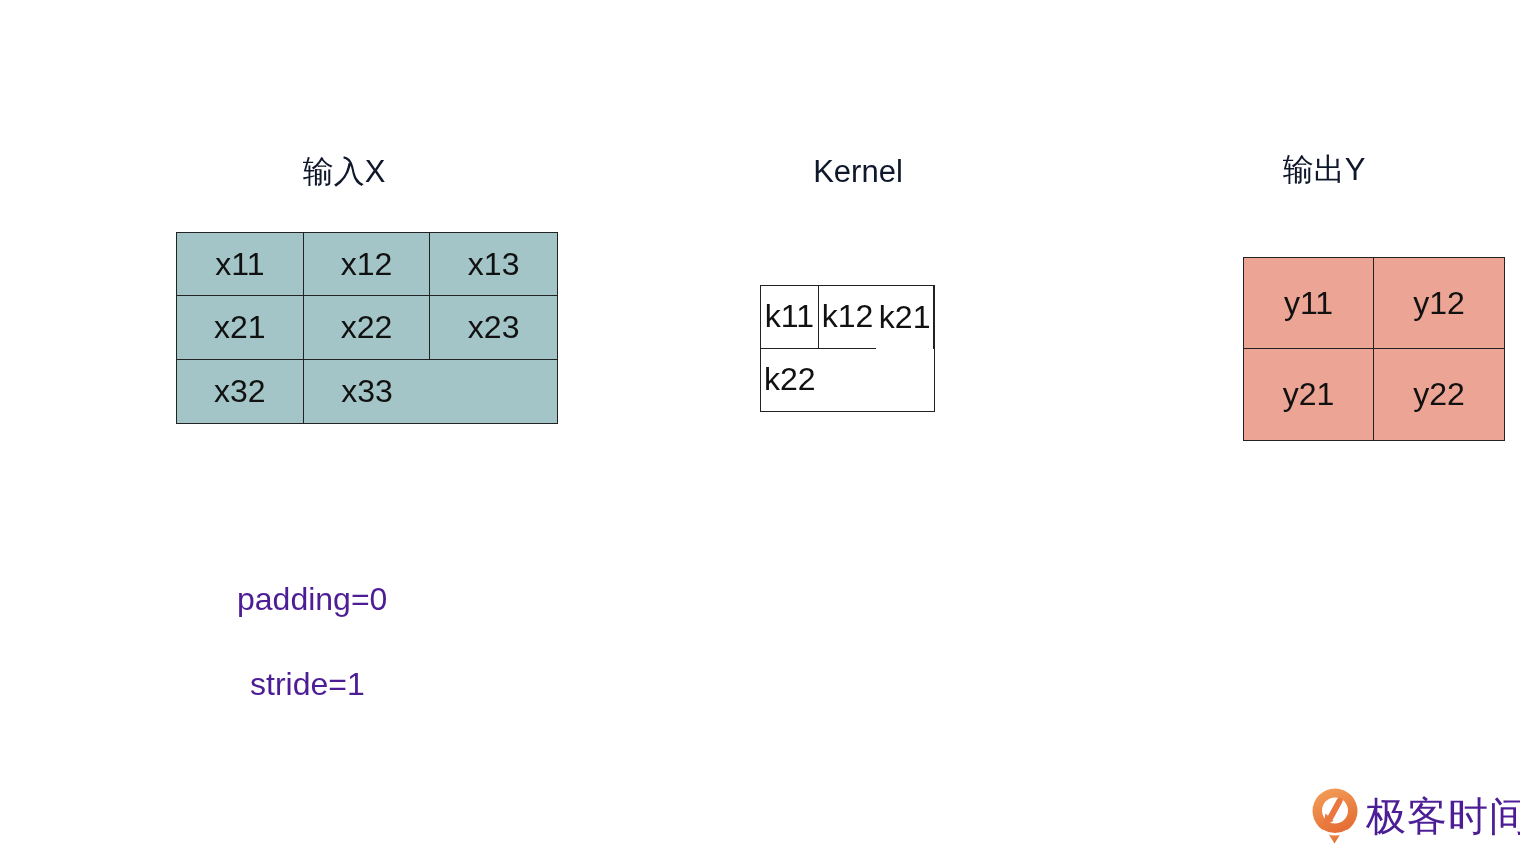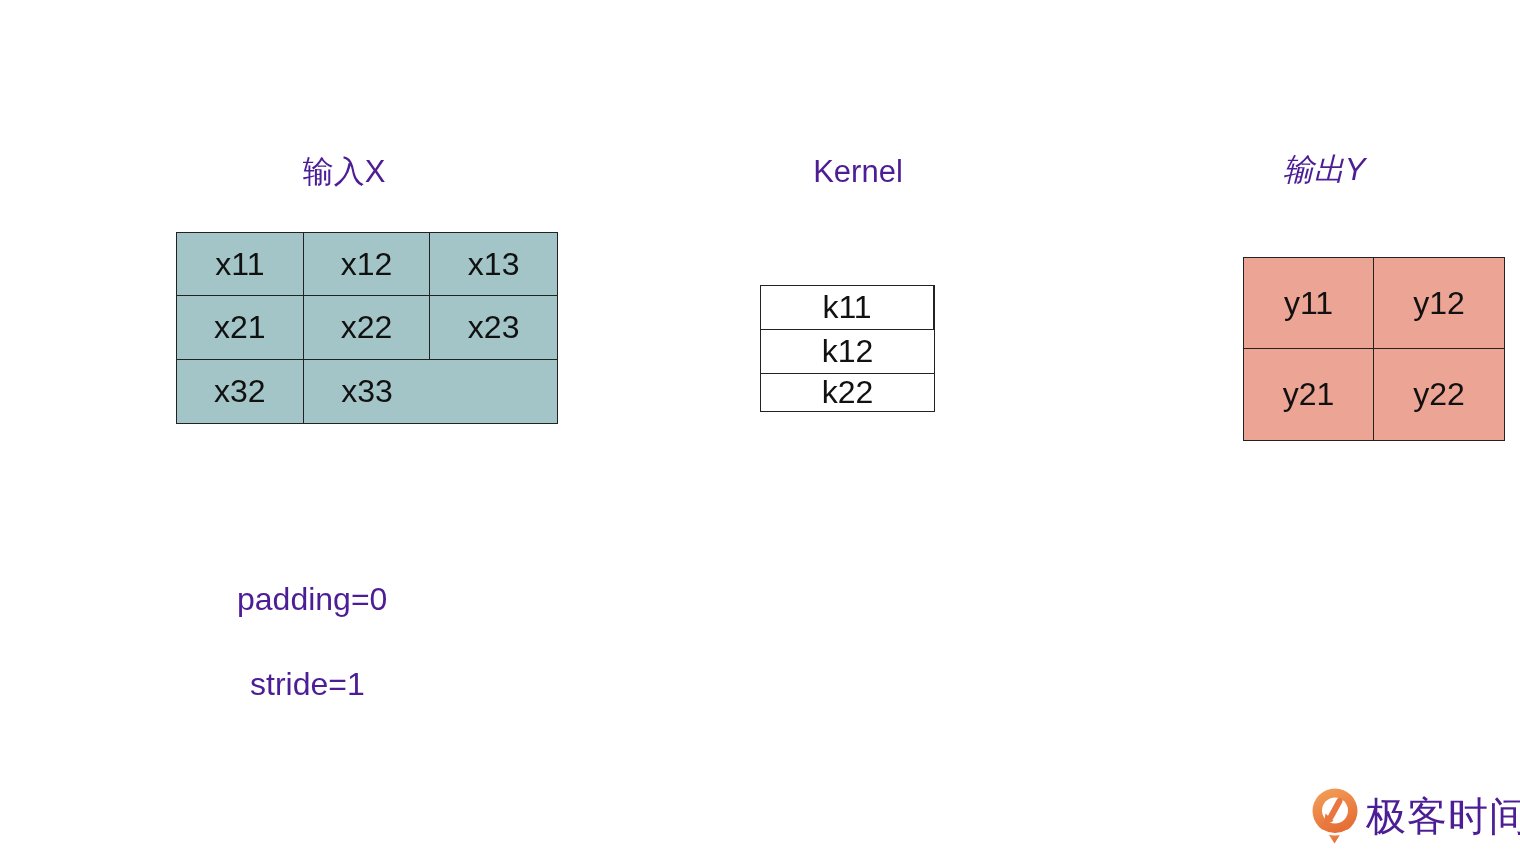--- a/index.html
+++ b/index.html
@@ -9,42 +9,42 @@
     font-family:"Liberation Sans","DejaVu Sans",sans-serif;
     color:#111;
   }
   .stage{position:absolute;inset:0;}
 
   .matrix-title{
     position:absolute;
     transform:translateX(-50%);
     font-size:31px;
     line-height:32px;
-    color:#4c1d95;
+    color:#0f172a;
     white-space:nowrap;
   }
   #input-title{left:344px;top:156px;}
   #kernel-title{left:858px;top:156px;}
-  #output-title{left:1324px;top:154px;font-style:italic;}
+  #output-title{left:1324px;top:154px;}
 
   .matrix{
     position:absolute;
     display:grid;
     border:1px solid #222222;
     box-sizing:border-box;
   }
   #input-grid{
     left:176px;top:232px;width:382px;height:192px;
     grid-template-columns:repeat(3,1fr);
     grid-template-rows:repeat(3,1fr);
     background:#a3c5c7;
   }
   #kernel-grid{
     left:760px;top:285px;width:175px;height:127px;
-    grid-template-columns:repeat(1,1fr);
+    grid-template-columns:repeat(3,1fr);
     grid-template-rows:repeat(2,1fr);
     background:#ffffff;
   }
   #output-grid{
     left:1199px;top:257px;width:262px;height:184px;
     grid-template-columns:repeat(2,1fr);
     grid-template-rows:repeat(2,1fr);
     background:#eca494;
     margin-left:44px;
   }
@@ -97,20 +97,21 @@
     <div class="cell">x21</div>
     <div class="cell">x22</div>
     <div class="cell lc">x23</div>
     <div class="cell lr">x32</div>
     <div class="cell lc lr">x33</div>
   </div>
 
   <div class="matrix" id="kernel-grid">
     <div class="cell">k11</div>
     <div class="cell lc">k12</div>
+    <div class="cell lr">k21</div>
     <div class="cell lc lr">k22</div>
   </div>
 
   <div class="matrix" id="output-grid">
     <div class="cell">y11</div>
     <div class="cell lc">y12</div>
     <div class="cell lr">y21</div>
     <div class="cell lc lr">y22</div>
   </div>
 

